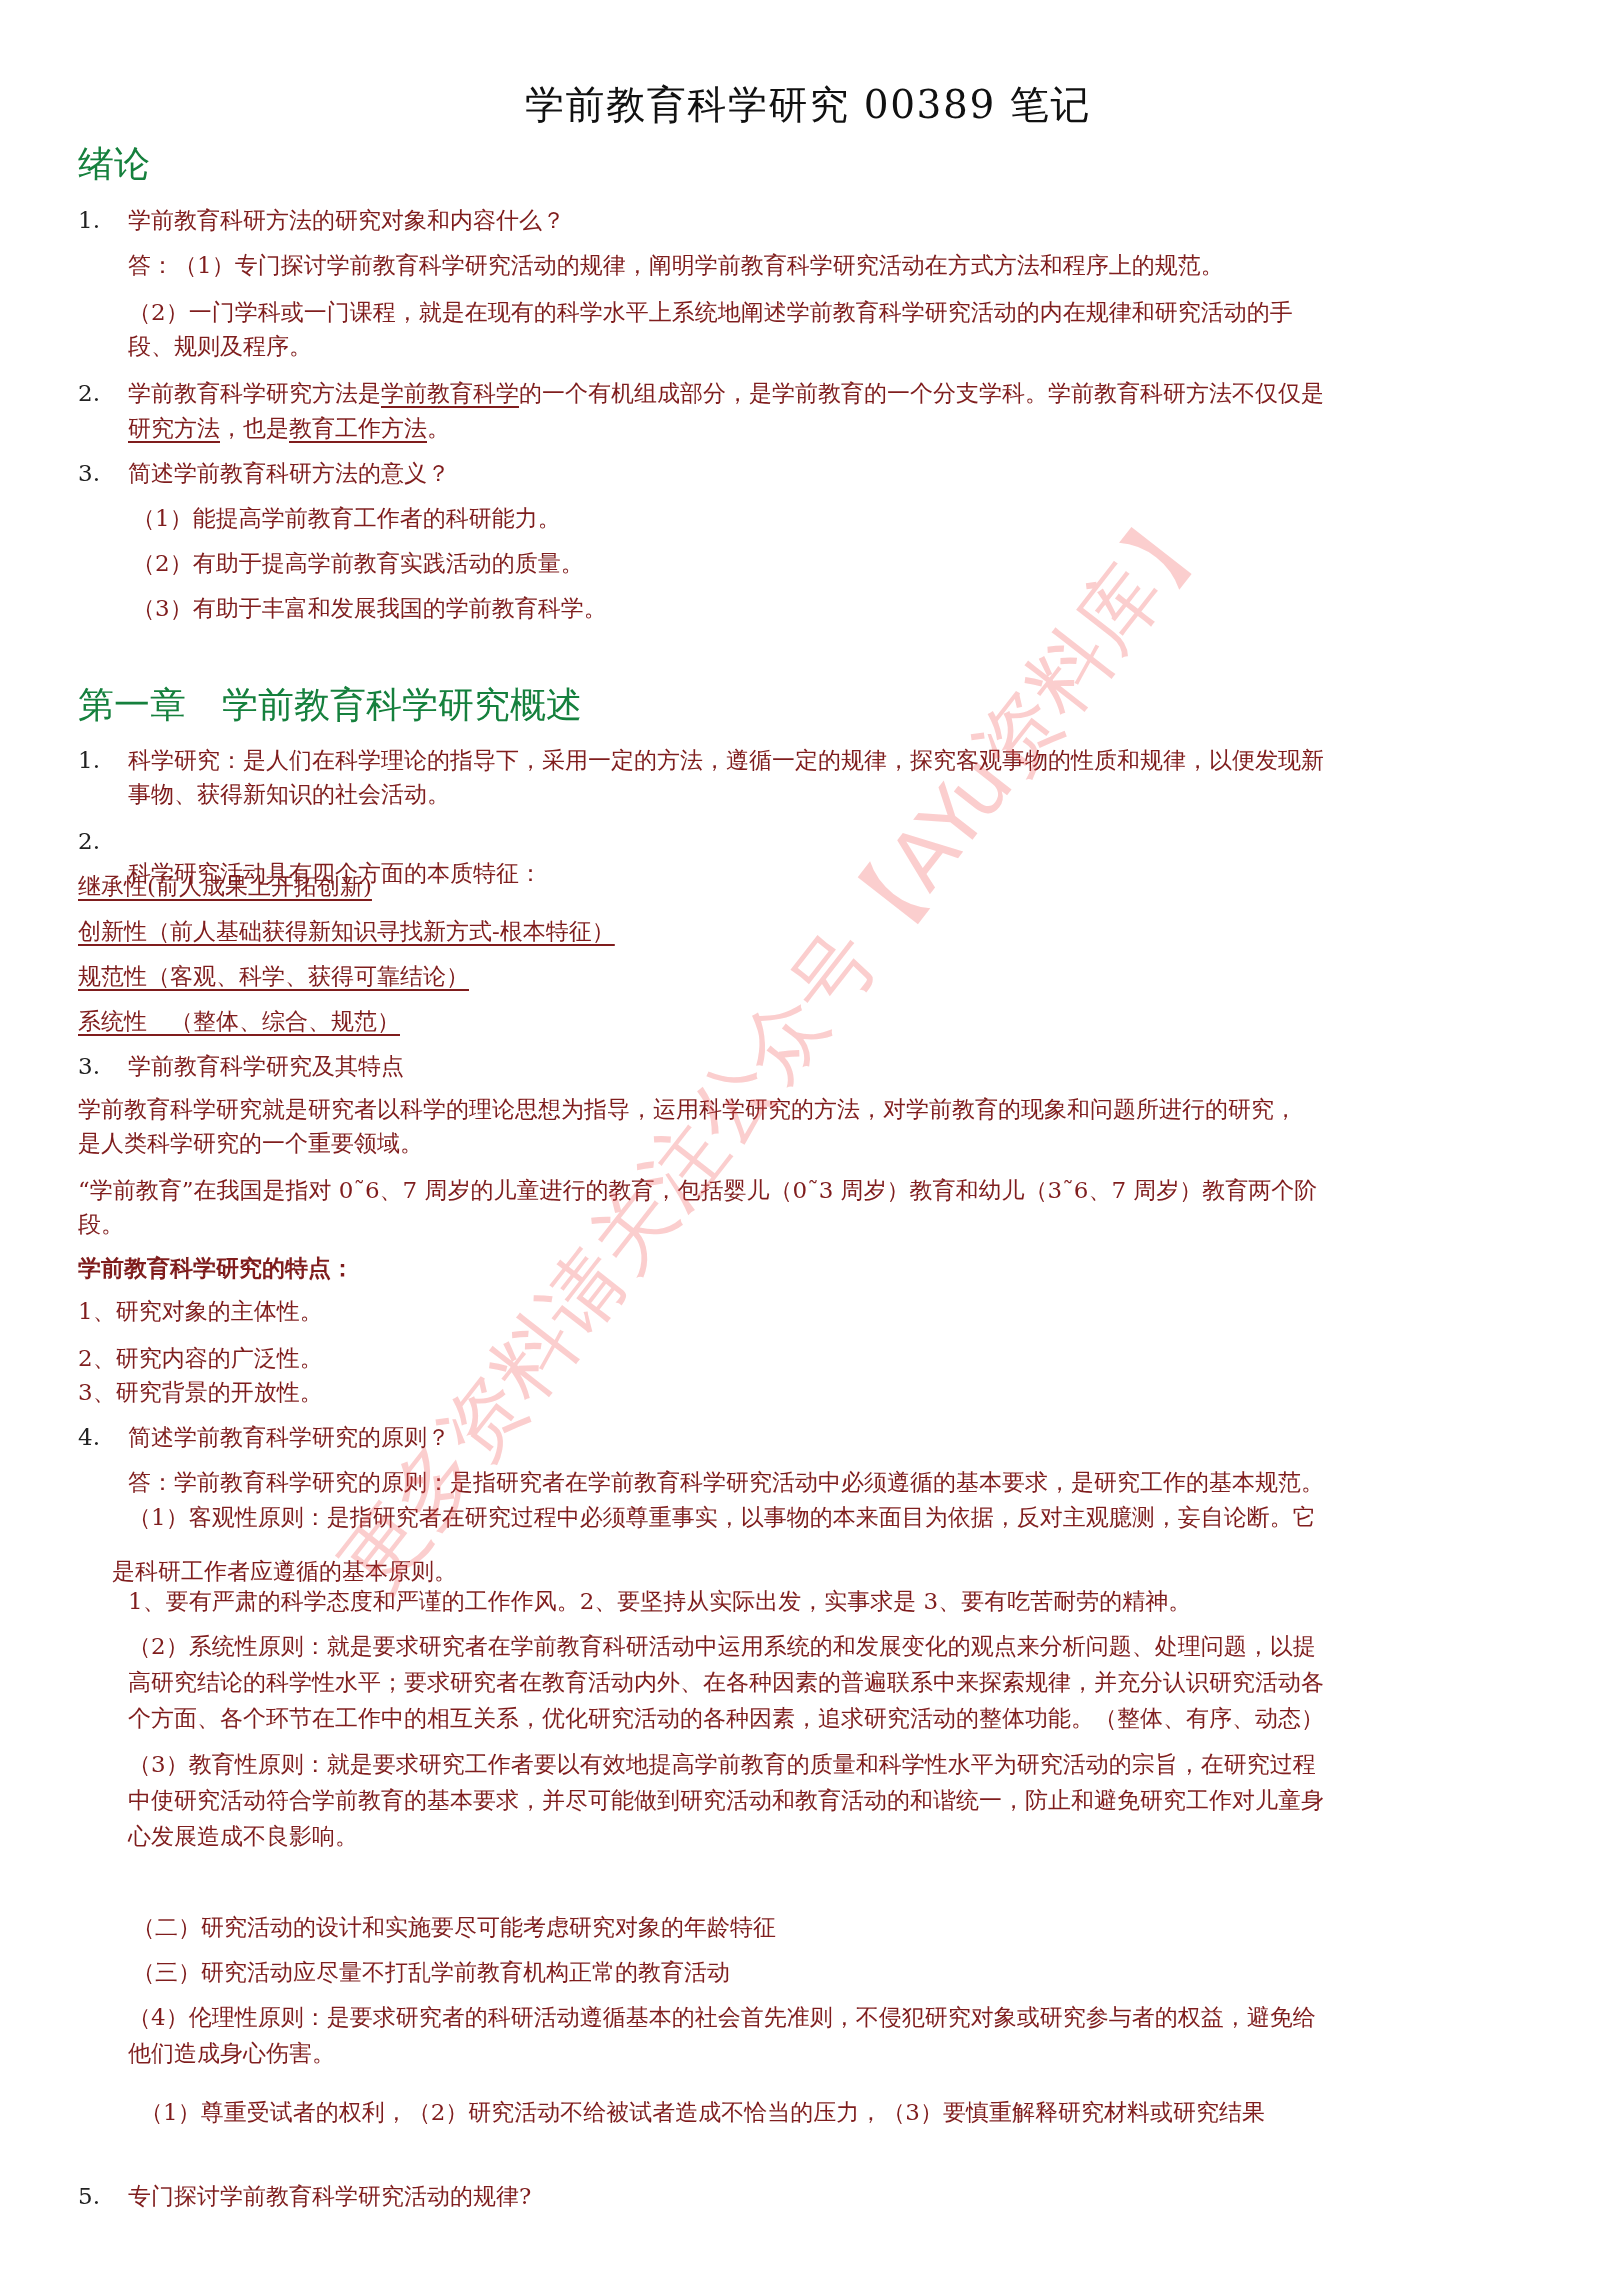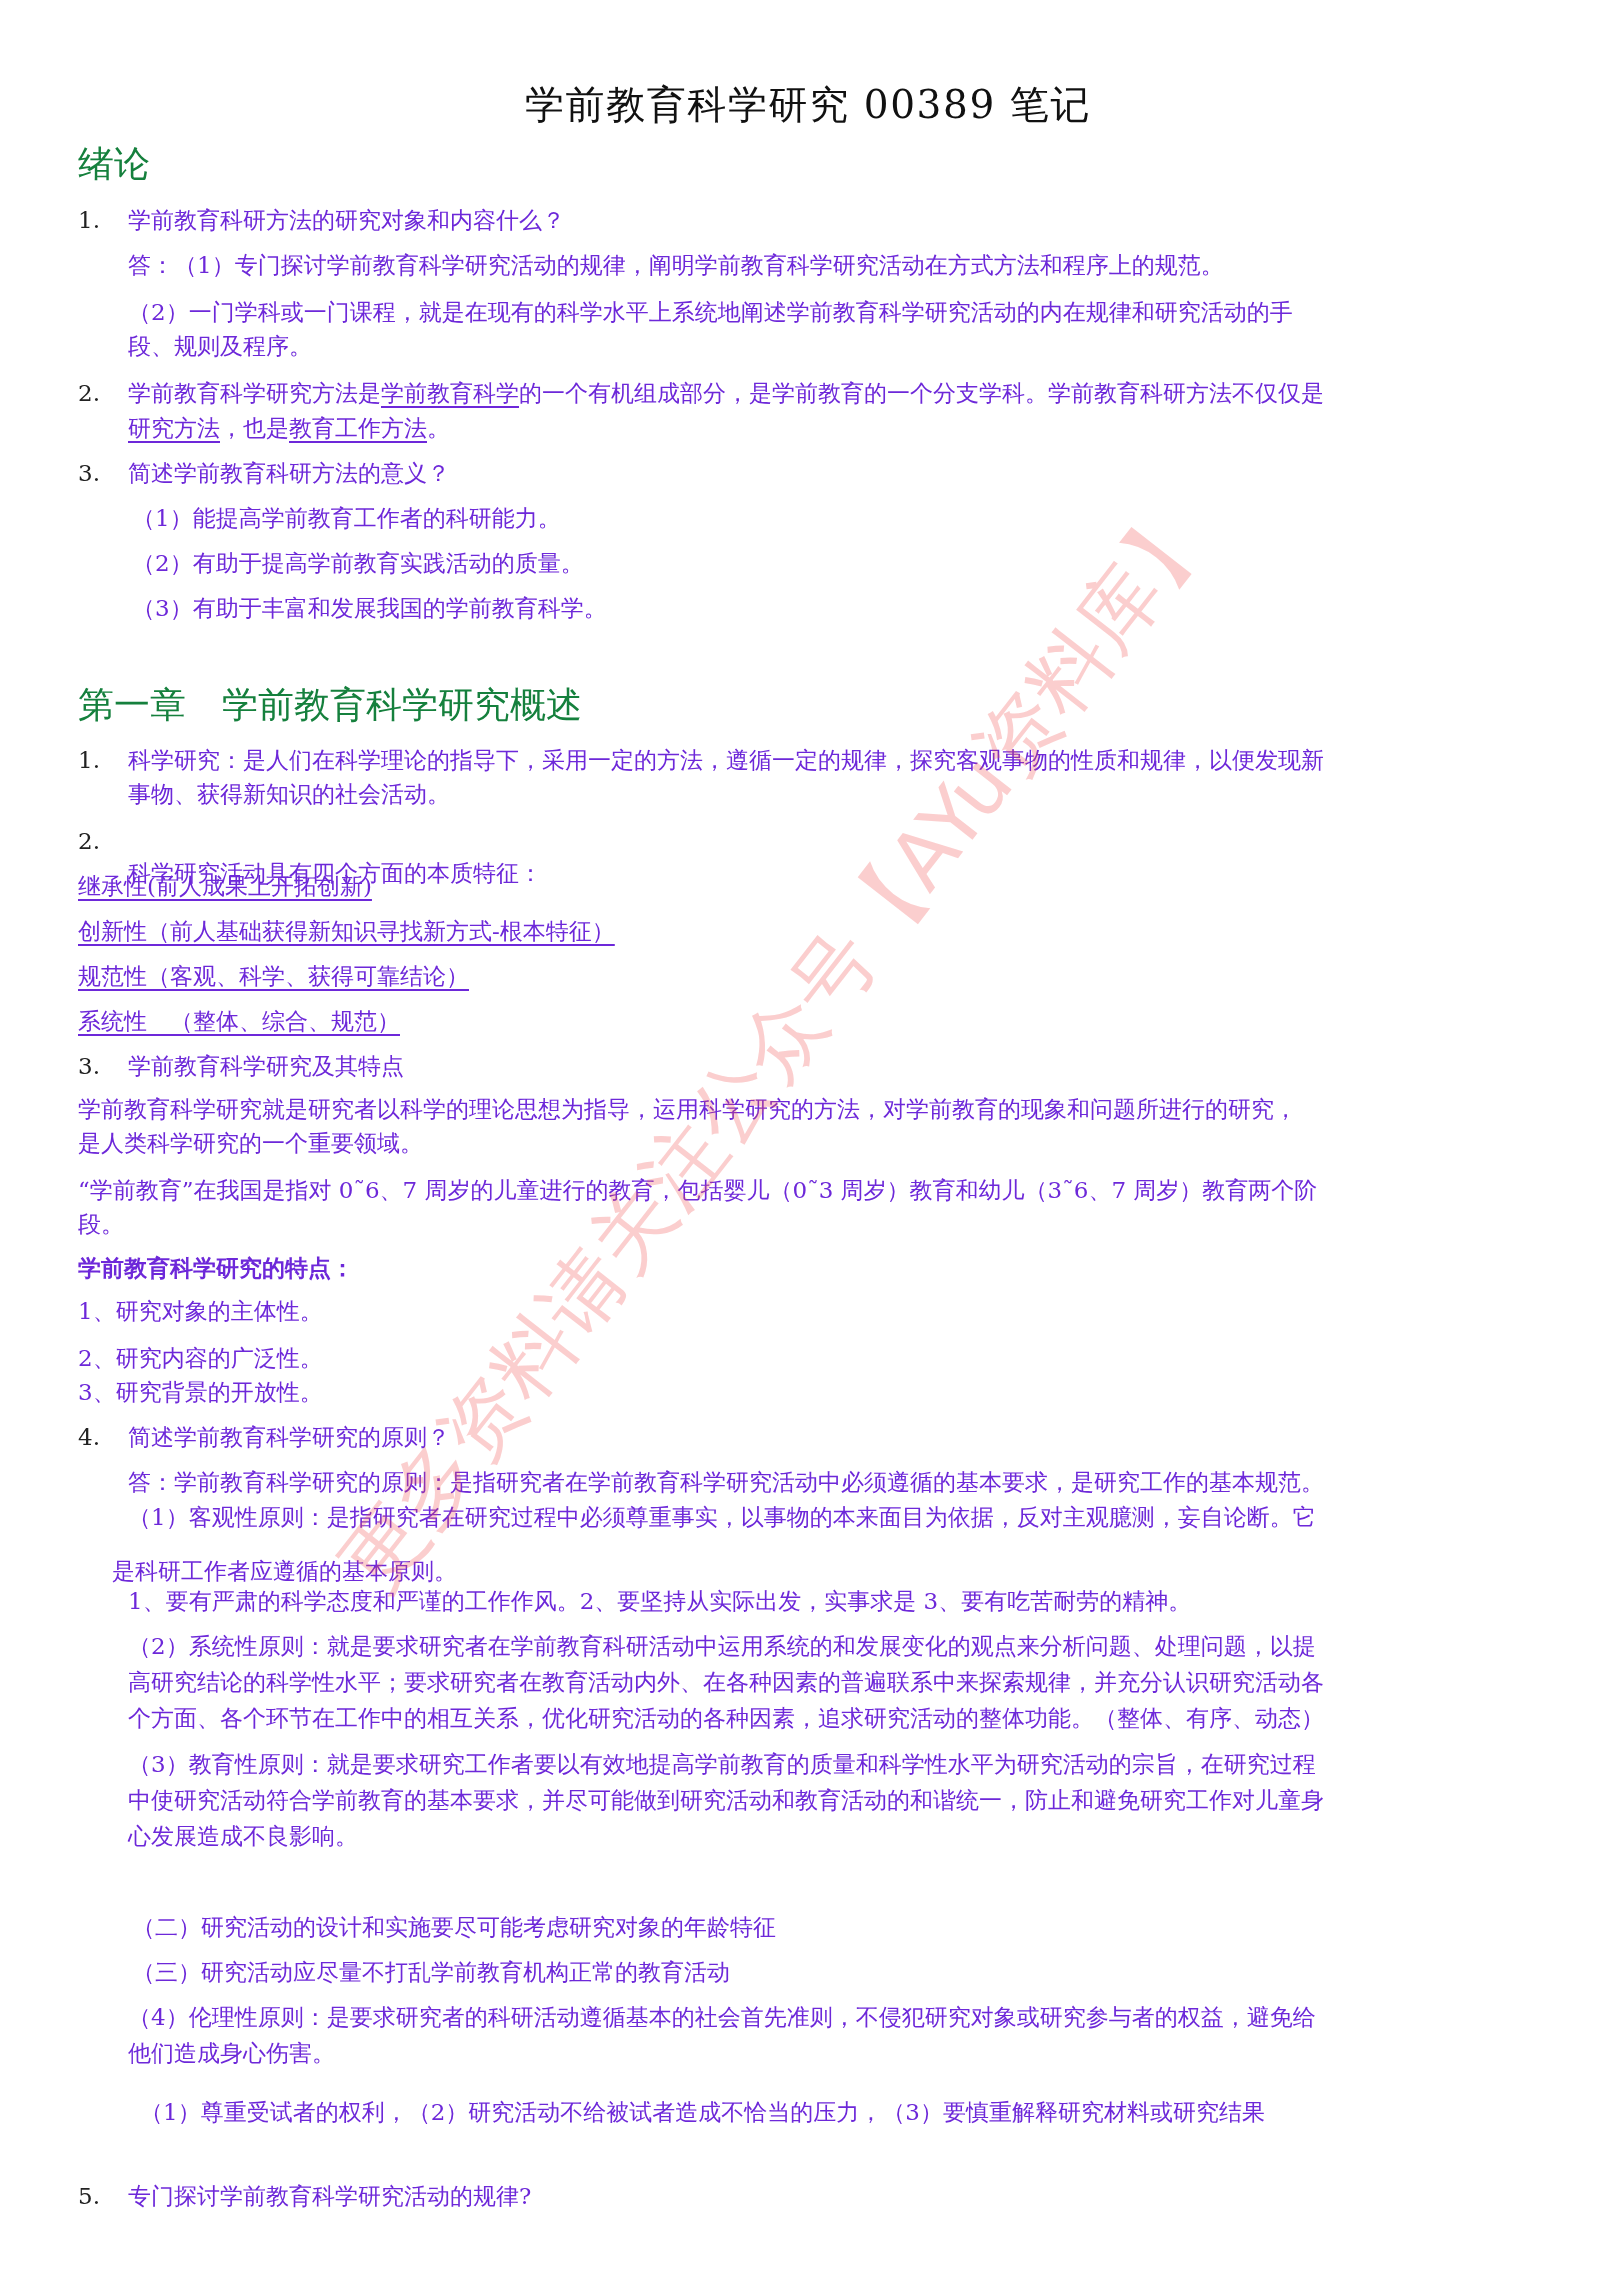--- a/index.html
+++ b/index.html
@@ -2,21 +2,21 @@
 <html style="font-size:12.4px"><head>
 <meta charset="utf-8">
 <style>
   html, body { margin: 0; padding: 0; background: #ffffff; }
   body { width: 1616px; height: 2284px; position: relative; overflow: hidden;
          font-family: "DejaVu Serif", "Liberation Serif", serif; color: #1a1a1a; }
   .page { position: absolute; left: 0; top: 0; width: 1616px; height: 2284px; }
   .title { position: absolute; top: 78px; left: 0; width: 1616px; text-align: center;
            font-size: 39px; letter-spacing: 1.6px; color: #111; }
   .h1 { position: absolute; left: 78px; font-size: 36px; color: #15803d; }
-  .line { position: absolute; font-size: 23px; line-height: 34px; color: #6d28d9; white-space: nowrap; }
+  .line { position: absolute; font-size: 23px; line-height: 34px; color: #7f1d1d; white-space: nowrap; }
   .num { position: absolute; left: 78px; font-size: 23px; line-height: 34px; color: #222; }
   .u { text-decoration: underline; text-decoration-thickness: 2.3px; text-underline-offset: 4.7px; }
   .wm { position: absolute; color: rgba(240, 80, 80, 0.28); font-family: "DejaVu Sans", "Liberation Sans", sans-serif;
         font-size: 81px; white-space: nowrap; transform-origin: left bottom; pointer-events: none; }
 </style>
 </head>
 <body>
 
 <div class="page">
 

